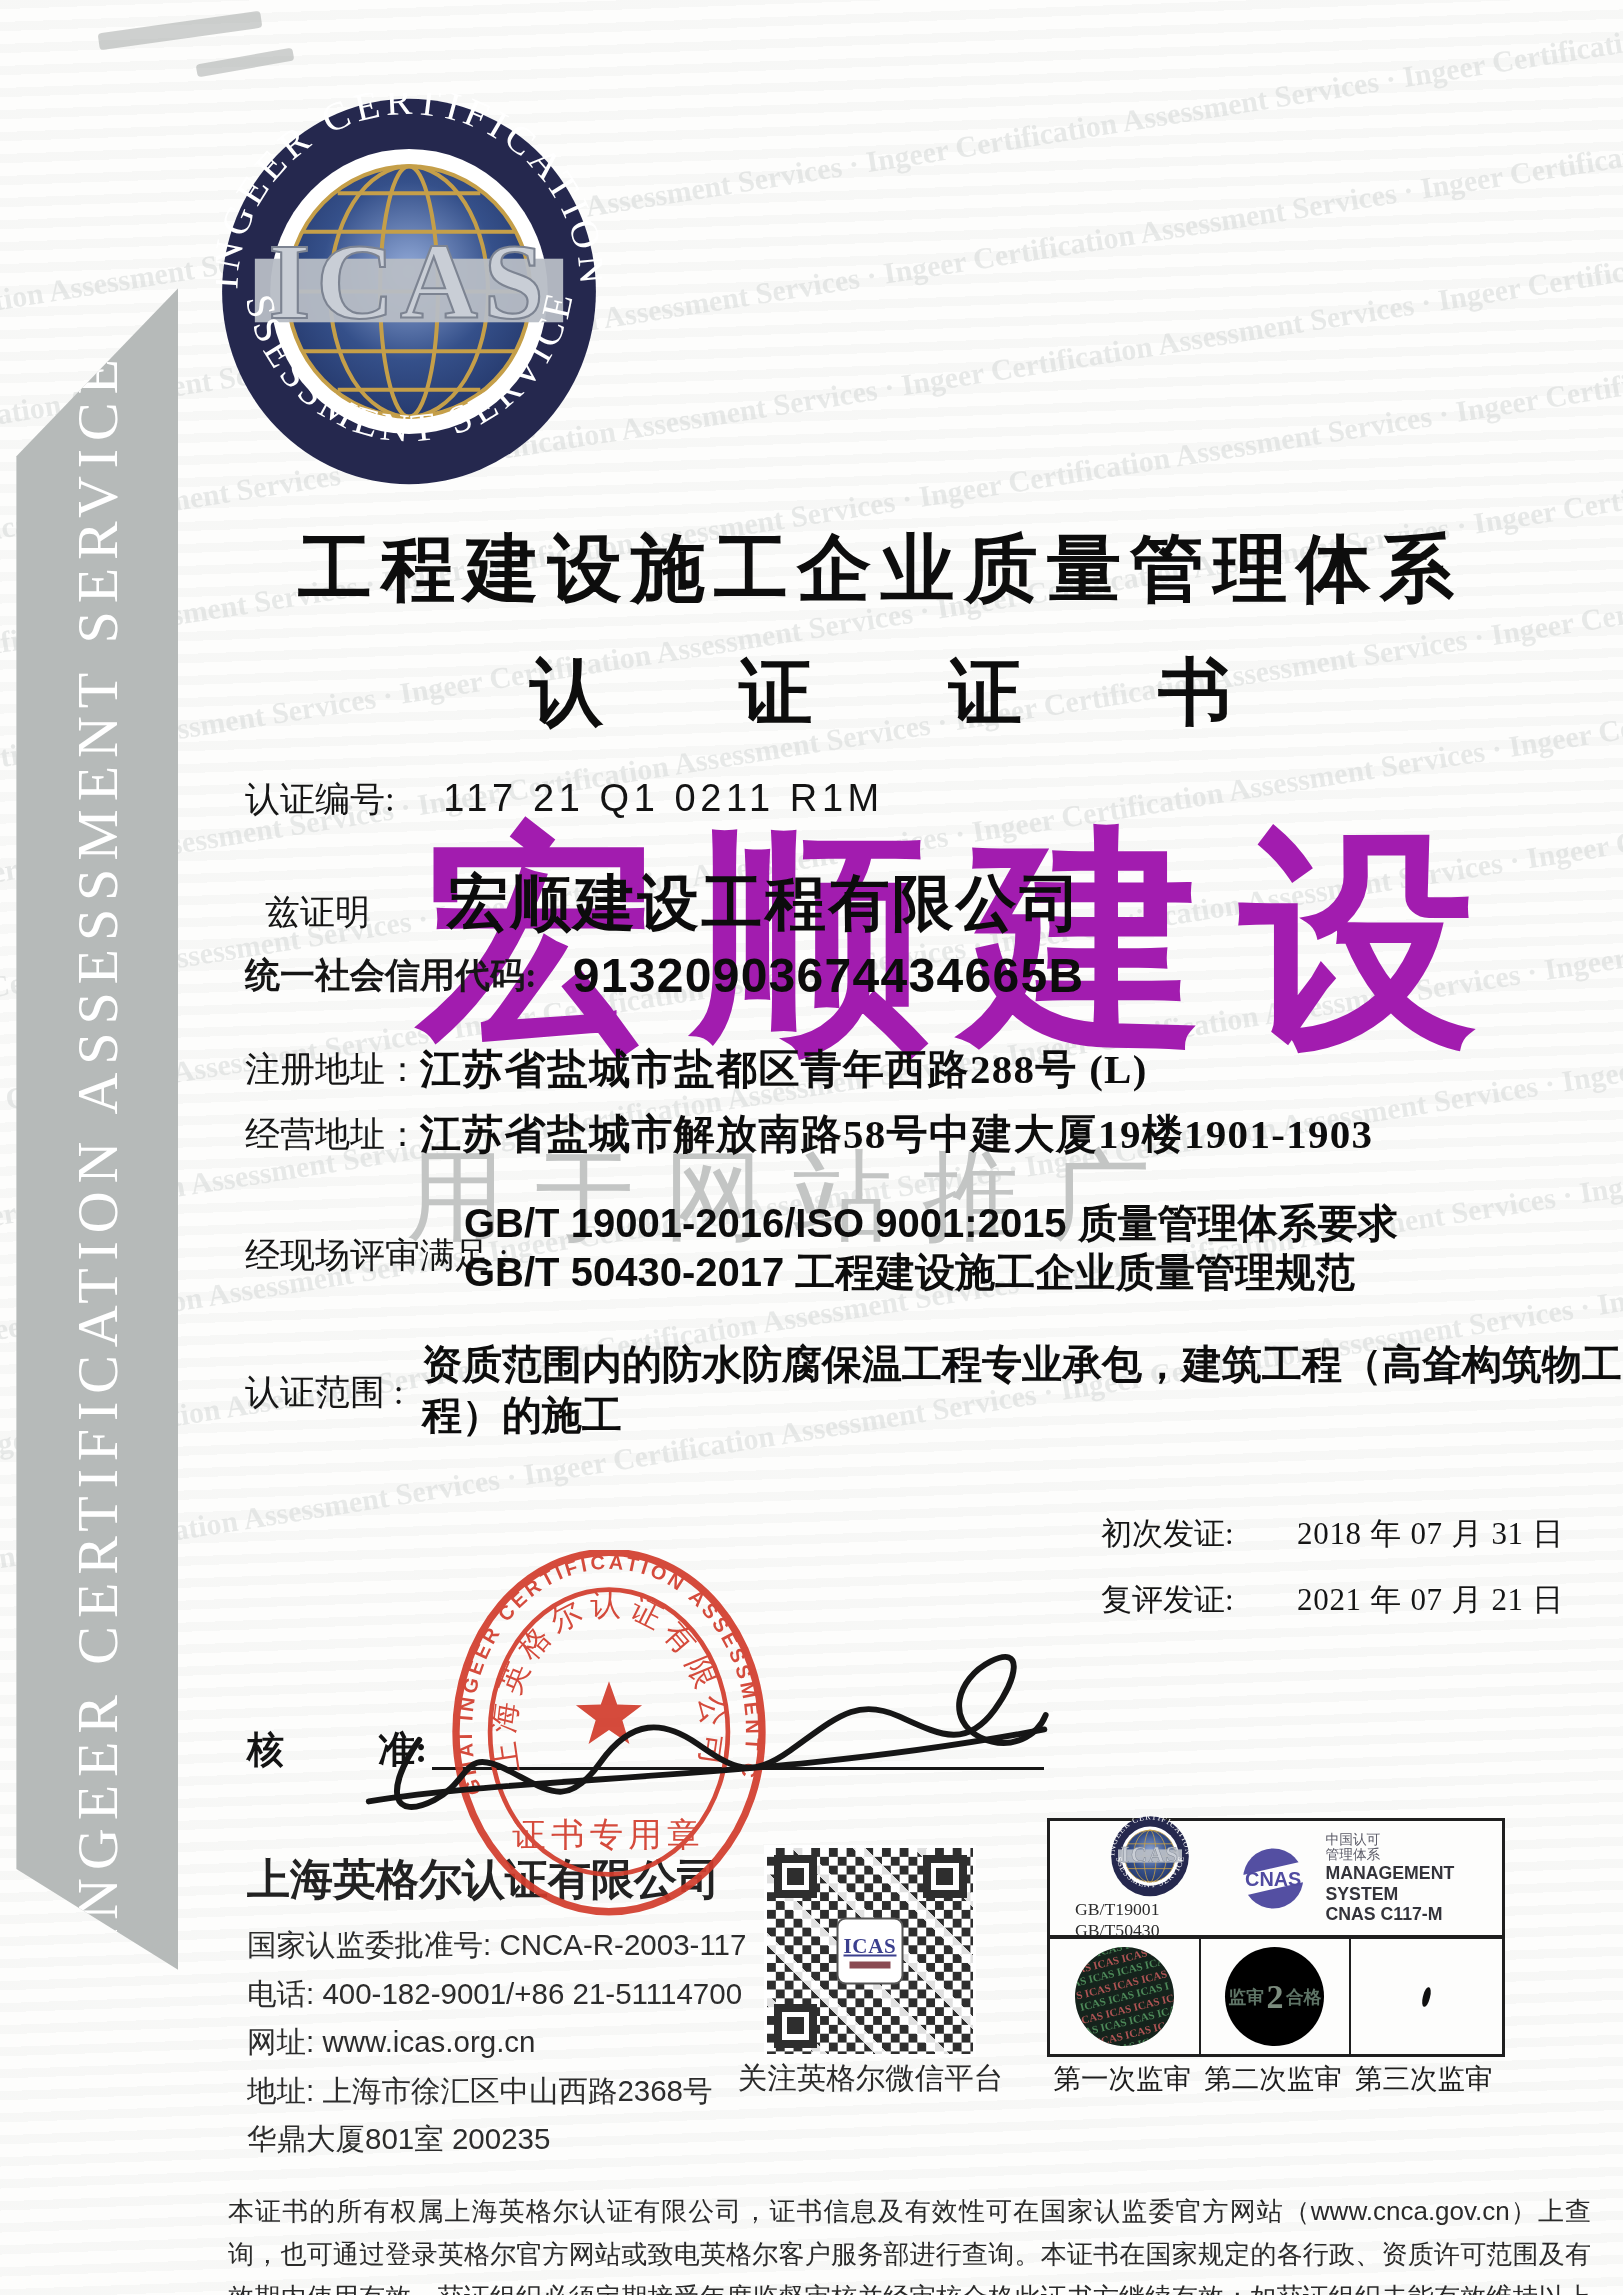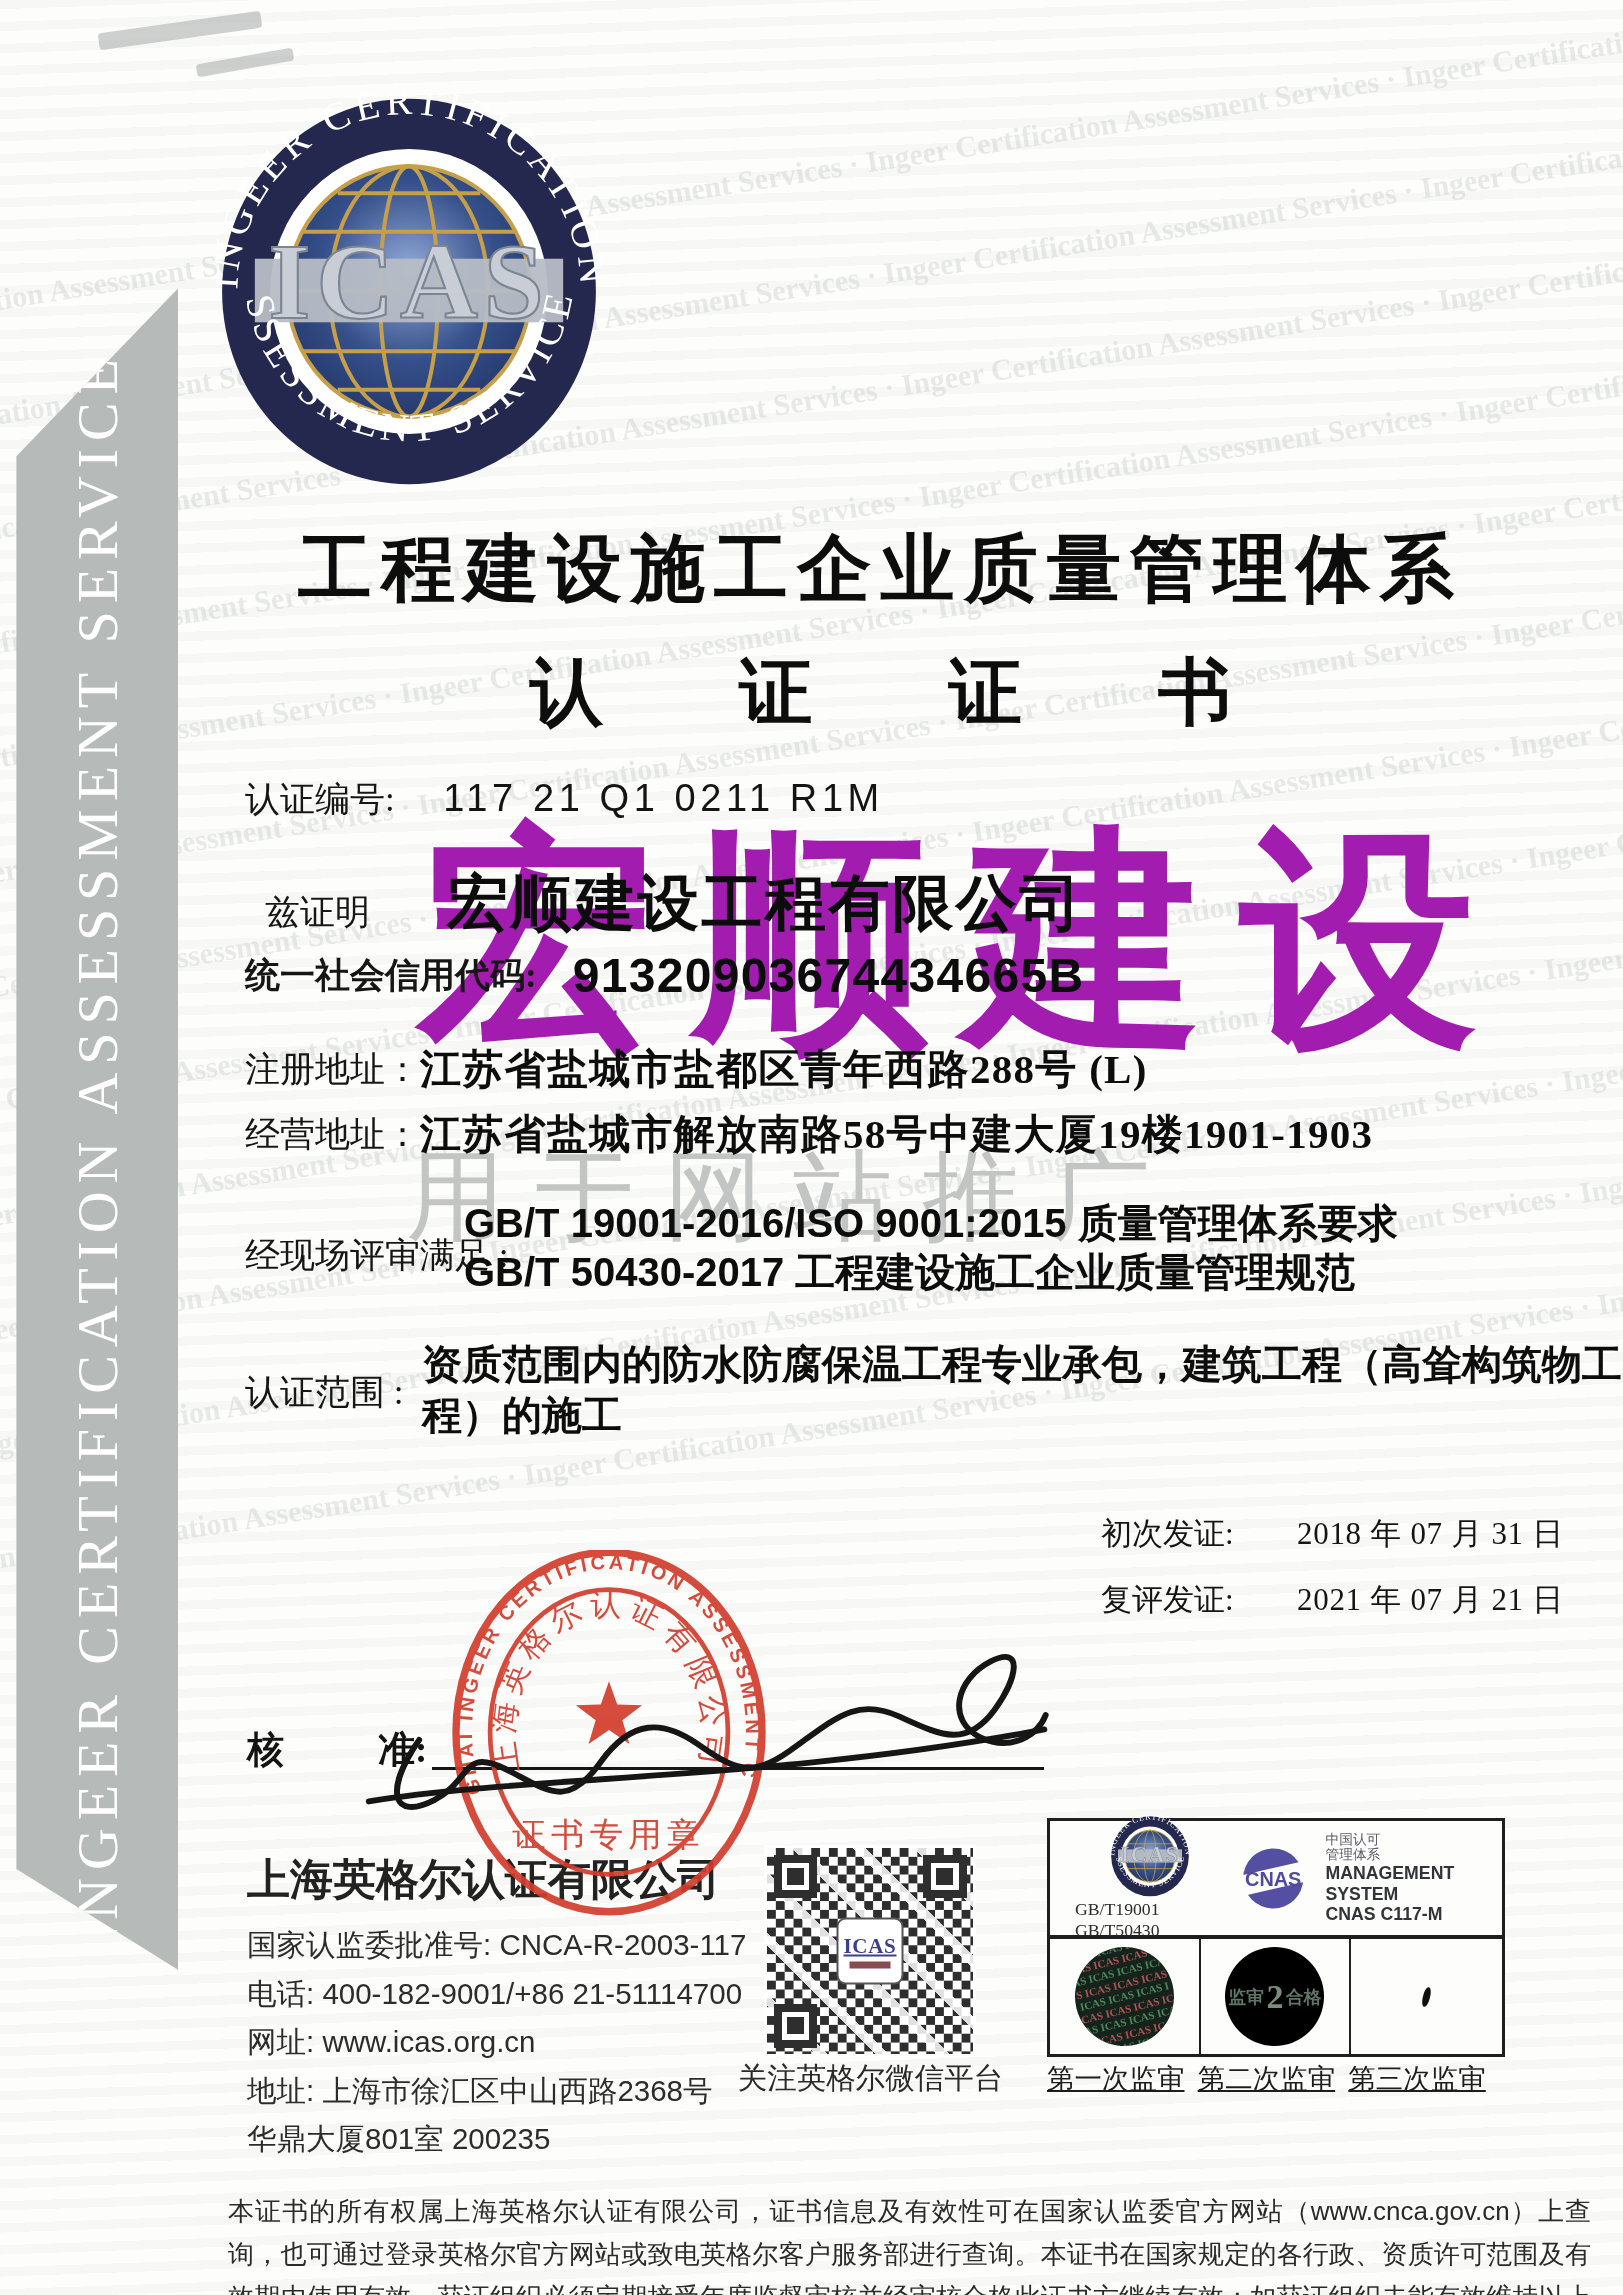--- a/index.html
+++ b/index.html
@@ -85,21 +85,21 @@
   .sticker{width:99px;height:99px;border-radius:50%;overflow:hidden;display:flex;align-items:center;justify-content:center;}
   .sticker-1{background:#15231c;transform:rotate(-14deg);}
   .sticker-1 span{font-size:11px;font-weight:bold;line-height:12.4px;word-break:break-all;text-align:center;
     background:repeating-linear-gradient(180deg,#4d8a59 0 12.4px,#b05454 12.4px 25px);
     -webkit-background-clip:text;background-clip:text;color:transparent;}
   .sticker-2{background:#000000;color:#5e7466;font-weight:bold;}
   .sticker-2 .s2a{font-size:17.7px;}
   .sticker-2 .s2b{font-size:34px;color:#7b8b7d;margin:0 2.6px;}
   .tick{width:7.2px;height:19.6px;background:#101010;border-radius:46%;transform:rotate(14deg);}
   .surv-labels{left:1047px;top:2061px;width:452px;display:grid;grid-template-columns:1fr 1fr 1fr;
-    font-size:27.5px;color:#1d1d1d;z-index:3;text-decoration:underline;}
+    text-align:center;font-size:27.5px;color:#1d1d1d;z-index:3;}
   
   .footer{left:228px;top:2164px;width:1363px;font-family:"Liberation Sans",sans-serif;
     font-size:26px;line-height:43px;color:#2a2a2a;text-align:justify;z-index:3;}
 </style>
 </head>
 <body>
 
 <div id="page">
 
   <div class="abs diag-wm">

